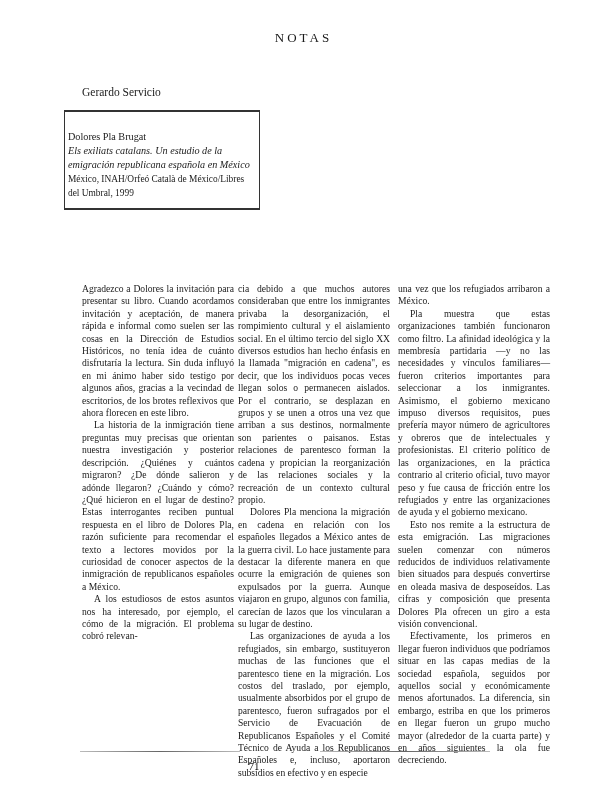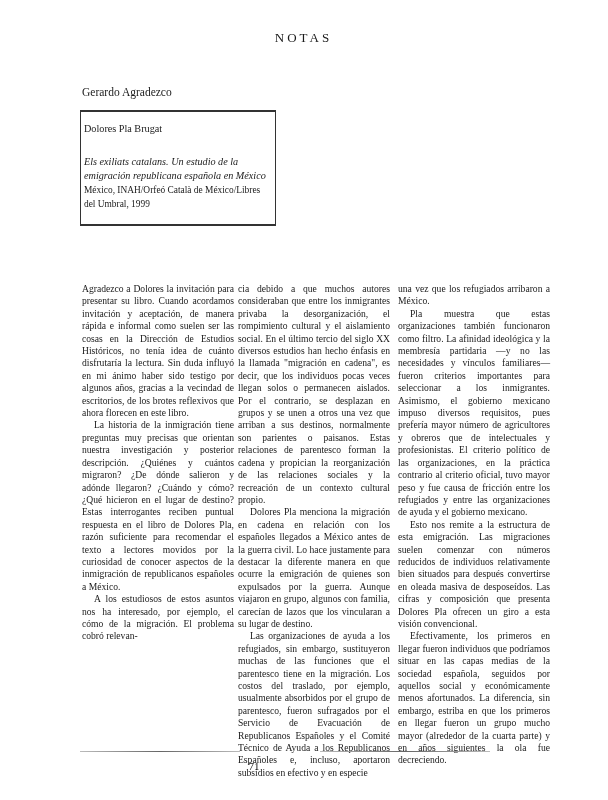--- a/index.html
+++ b/index.html
@@ -1,41 +1,41 @@
 <!DOCTYPE html>
 <html><head>
 <meta charset="utf-8">
 <style>
   html, body { margin: 0; padding: 0; background: #ffffff; }
   body { width: 608px; height: 800px; position: relative; overflow: hidden;
          font-family: "Liberation Serif", "DejaVu Serif", serif; color: #1a1a1a; }
   .header { position: absolute; top: 30px; left: 0; width: 607px; text-align: center;
             font-size: 13px; letter-spacing: 3px; }
   .author { position: absolute; top: 86px; left: 82px; font-size: 11.5px; }
-  .refbox { position: absolute; top: 110px; left: 80px; width: 196px; height: 116px;
+  .refbox { position: absolute; top: 110px; left: 64px; width: 196px; height: 100px;
             border: 1px solid #333; border-top-width: 2px; border-bottom-width: 2px;
-            padding: 10px 3px; box-sizing: border-box; font-size: 10.2px; line-height: 14px; }
-  .refbox .title { font-style: italic; margin-top: 19px; }
+            padding: 18px 3px; box-sizing: border-box; font-size: 10.2px; line-height: 14px; }
+  .refbox .title { font-style: italic; }
   .refbox .pub { font-size: 9.4px; }
   .col { position: absolute; top: 243px; width: 152px; font-size: 9.6px; line-height: 12.4px;
          text-align: justify; hyphens: auto; }
   .col p { margin: 0; text-indent: 12px; }
   .col p.noindent { text-indent: 0; margin-top: 40px; }
   #col1 { left: 82px; }
   #col2 { left: 238px; }
   #col3 { left: 398px; }
   .rule { position: absolute; top: 751px; height: 1px; background: linear-gradient(to right, #bbb, #666, #bbb); }
   .pagenum { position: absolute; top: 760px; left: 0; width: 508px; text-align: center; font-size: 11px; }
 </style>
 </head>
 <body>
 
 <div class="header">NOTAS</div>
 
-<div class="author">Gerardo Agradezco</div>
+<div class="author">Gerardo Servicio</div>
 
 <div class="refbox">
   <div>Dolores Pla Brugat</div>
   <div class="title">Els exiliats catalans. Un estudio de la emigración republicana española en México</div>
   <div class="pub">México, INAH/Orfeó Català de México/Libres del Umbral, 1999</div>
 </div>
 
 <div class="col" id="col1">
   <p class="noindent">Agradezco a Dolores la invitación para presentar su libro. Cuando acordamos invitación y aceptación, de manera rápida e informal como suelen ser las cosas en la Dirección de Estudios Históricos, no tenía idea de cuánto disfrutaría la lectura. Sin duda influyó en mi ánimo haber sido testigo por algunos años, gracias a la vecindad de escritorios, de los brotes reflexivos que ahora florecen en este libro.</p>
   <p>La historia de la inmigración tiene preguntas muy precisas que orientan nuestra investigación y posterior descripción. ¿Quiénes y cuántos migraron? ¿De dónde salieron y adónde llegaron? ¿Cuándo y cómo? ¿Qué hicieron en el lugar de destino? Estas interrogantes reciben puntual respuesta en el libro de Dolores Pla, razón suficiente para recomendar el texto a lectores movidos por la curiosidad de conocer aspectos de la inmigración de republicanos españoles a México.</p>

